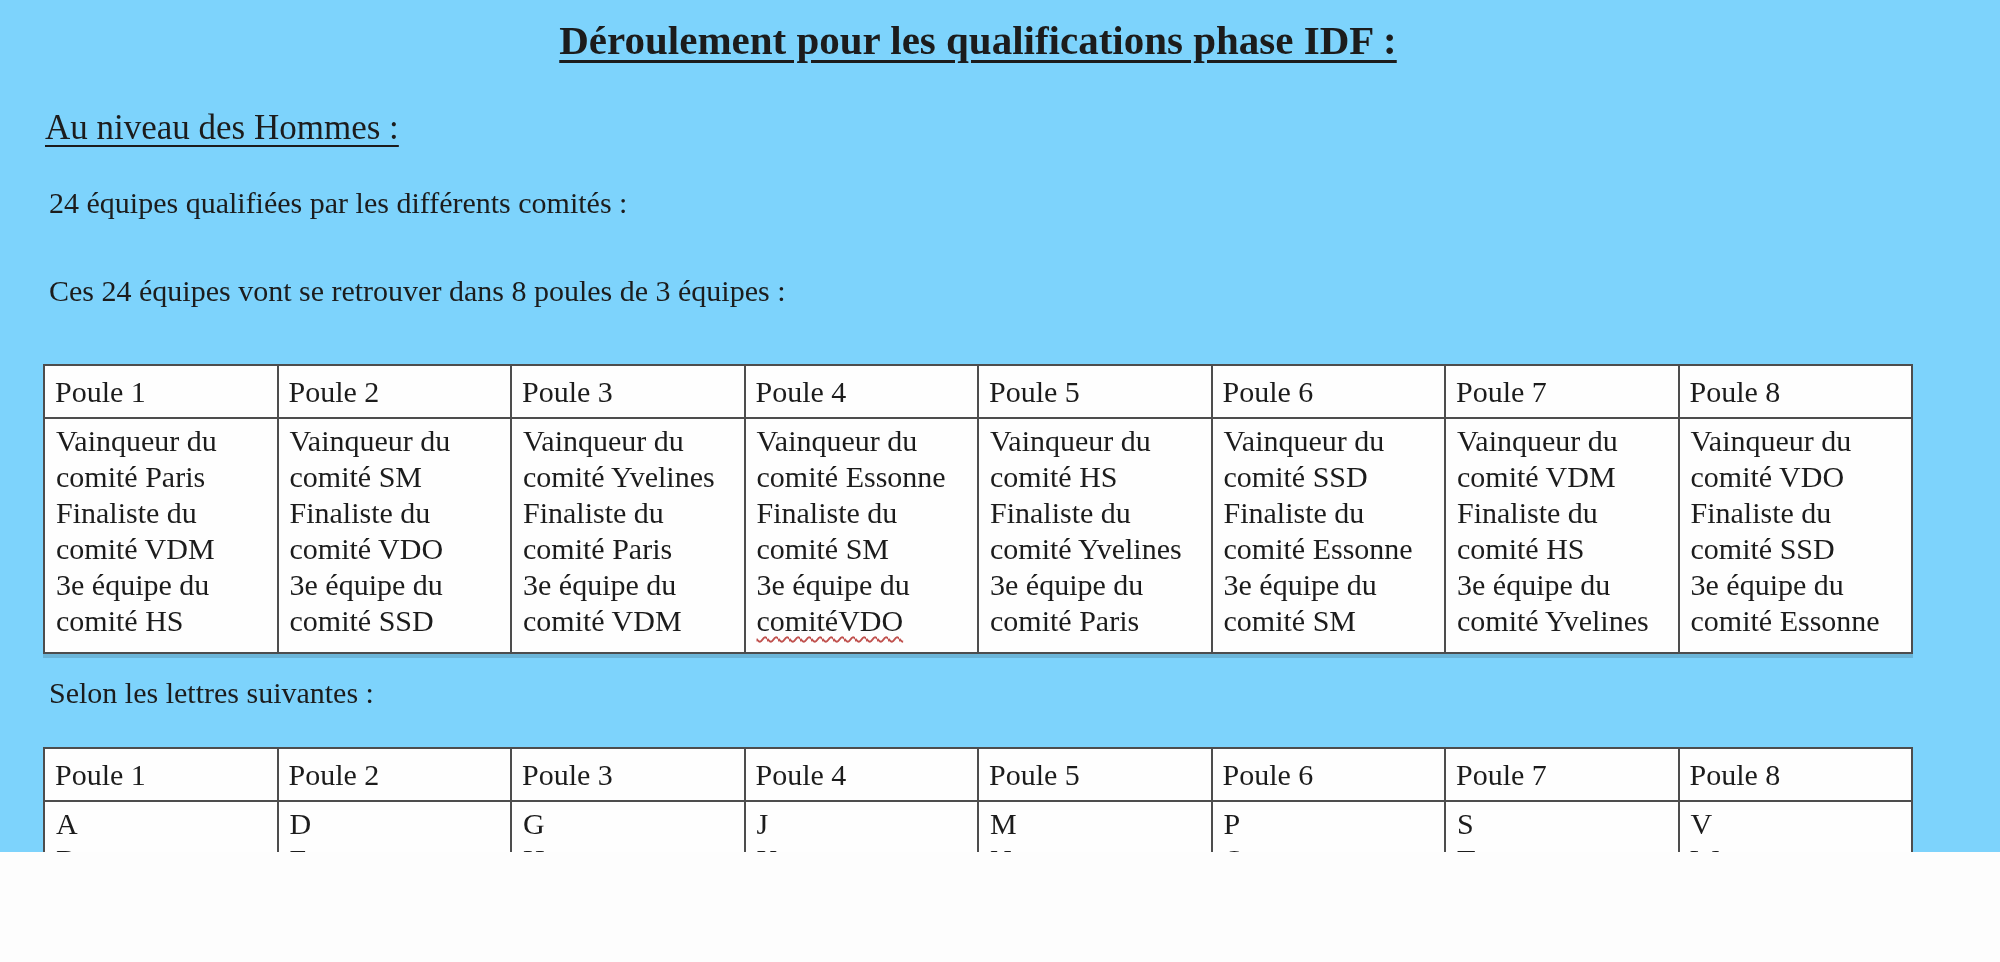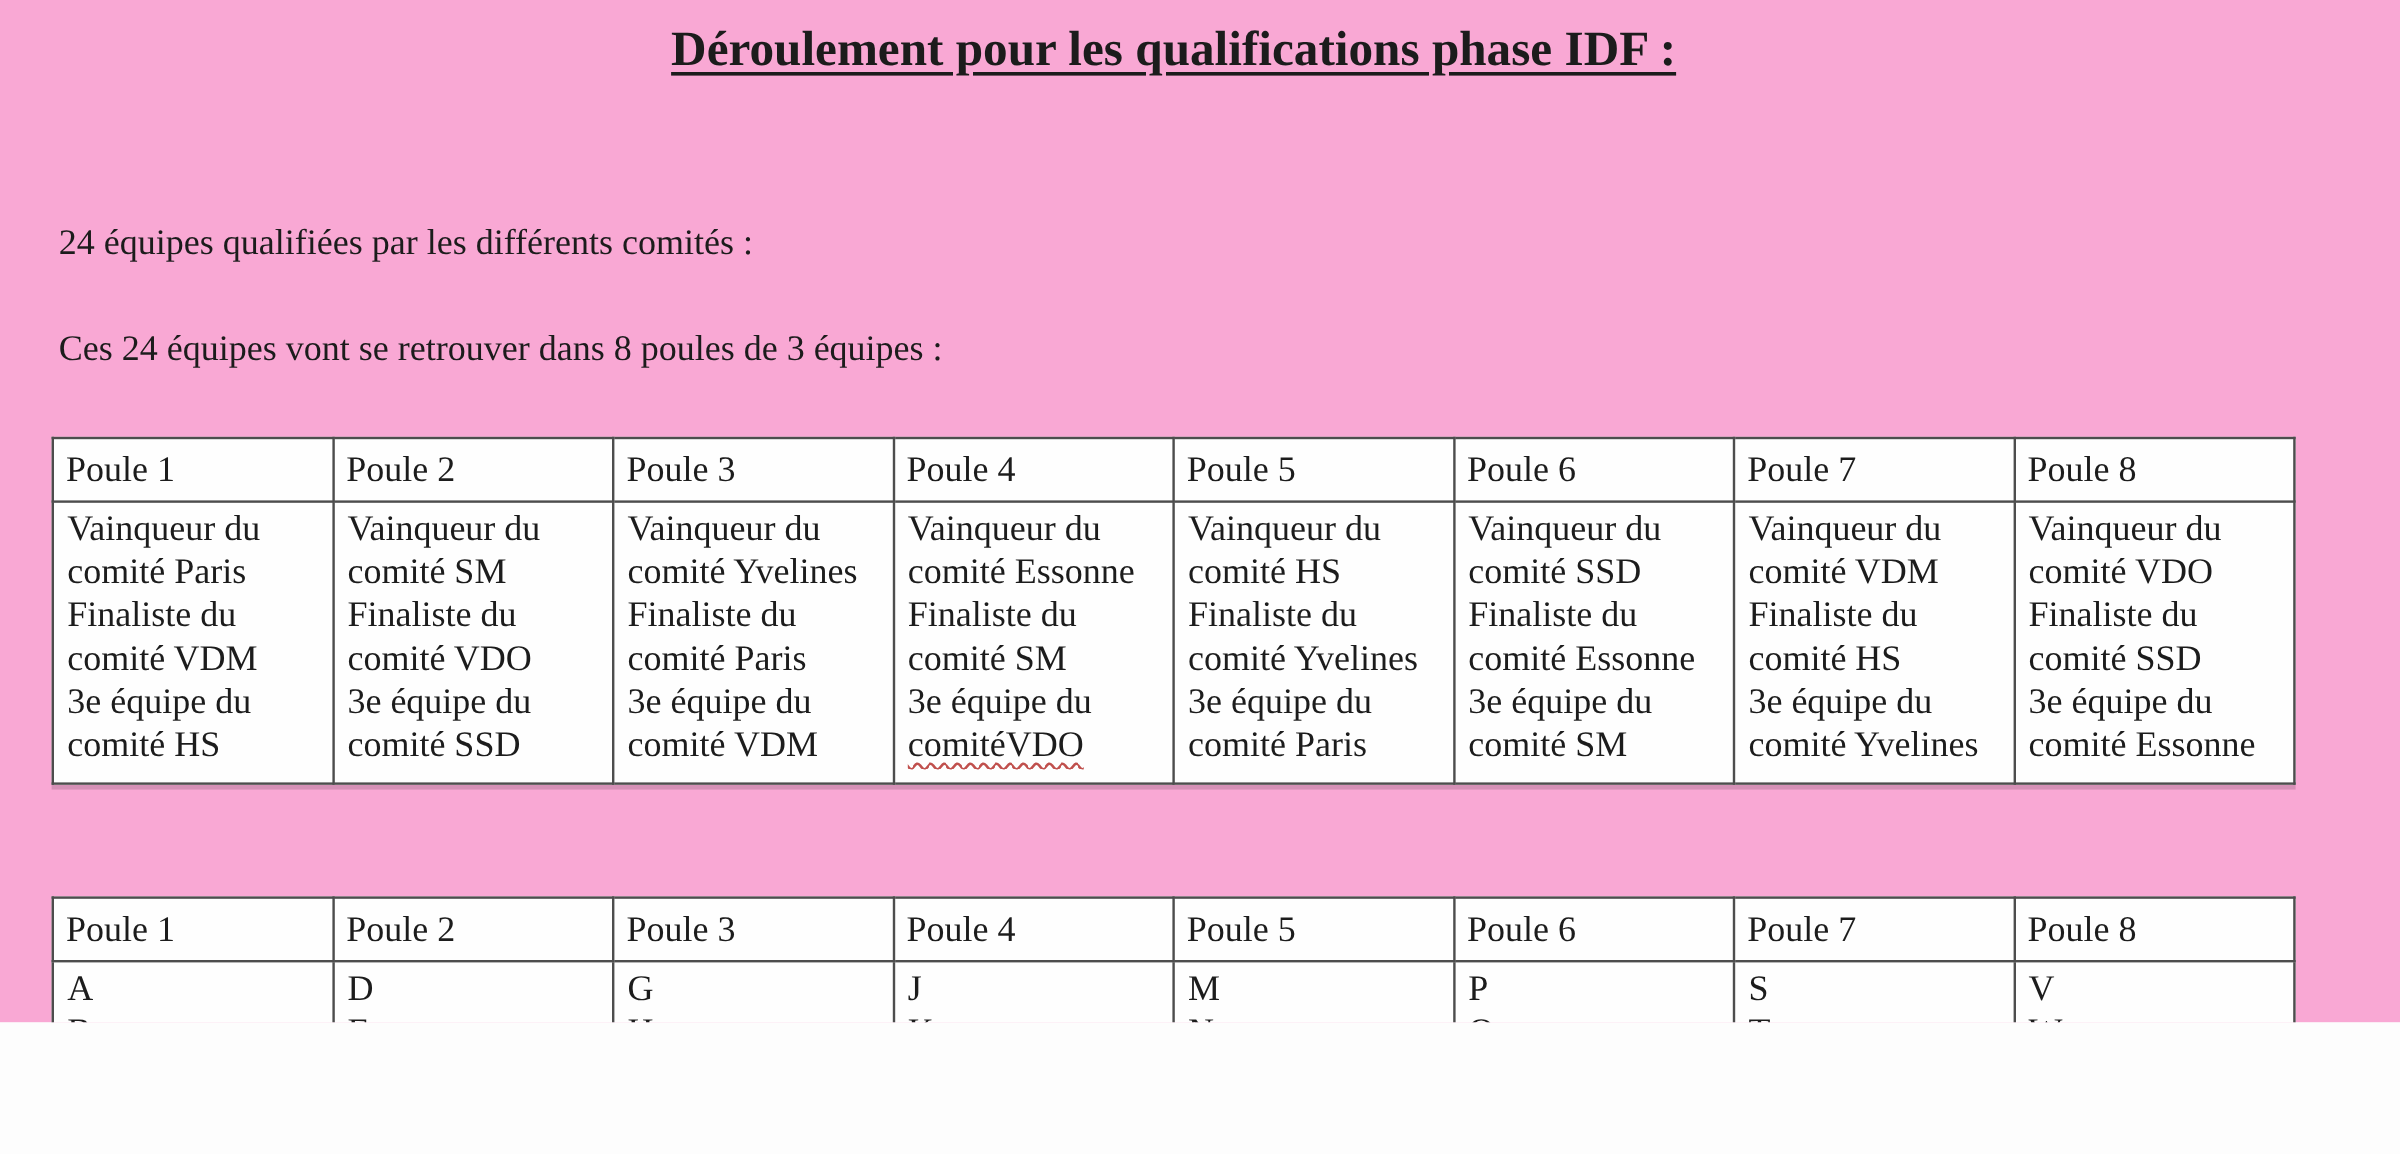--- a/index.html
+++ b/index.html
@@ -5,21 +5,21 @@
   html, body {
     margin: 0; padding: 0;
     background: #fdfdfd;
     font-family: "Liberation Serif", "DejaVu Serif", serif;
     color: #1c1c1c;
   }
   .doc {
     position: relative;
     width: 2000px;
     height: 852px;
-    background: #f9a8d4;
+    background: #7dd3fc;
     overflow: hidden;
   }
   .doc-title {
     position: absolute;
     left: 43px; top: 16px;
     width: 1870px;
     text-align: center;
     font-size: 41px;
     font-weight: bold;
     text-decoration: underline;
@@ -92,20 +92,21 @@
     width: fit-content;
   }
 </style>
 </head>
 <body>
 
 <div class="doc">
 
   <h1 class="doc-title">Déroulement pour les qualifications phase IDF :</h1>
 
+  <h2 class="section-heading">Au niveau des Hommes :</h2>
 
   <p class="para para-1">24 équipes qualifiées par les différents comités :</p>
   <p class="para para-2">Ces 24 équipes vont se retrouver dans 8 poules de 3 équipes :</p>
 
   <table class="doc-table table-poules">
     <thead>
       <tr>
         <th>Poule 1</th>
         <th>Poule 2</th>
         <th>Poule 3</th>
@@ -179,20 +180,21 @@
 comité VDO
 Finaliste du
 comité SSD
 3e équipe du
 comité Essonne</div>
           </td>
       </tr>
     </tbody>
   </table>
 
+  <p class="para para-3">Selon les lettres suivantes :</p>
 
   <table class="doc-table table-letters">
     <thead>
       <tr>
         <th>Poule 1</th>
         <th>Poule 2</th>
         <th>Poule 3</th>
         <th>Poule 4</th>
         <th>Poule 5</th>
         <th>Poule 6</th>

